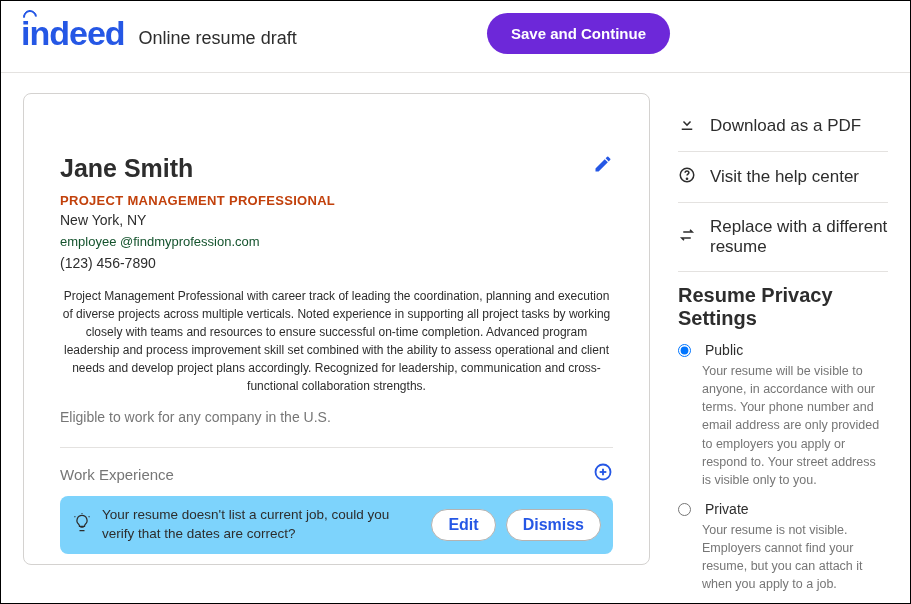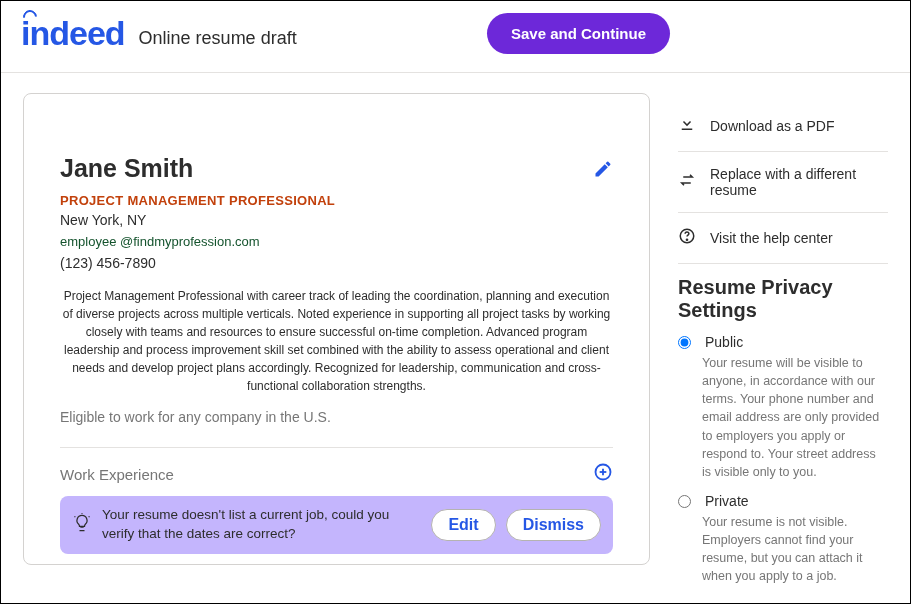--- a/index.html
+++ b/index.html
@@ -56,37 +56,37 @@
     }
     .divider-h { border-top: 1px solid #e4e2e0; }
     .main { display: flex; }
     .left-col { flex: 1; padding: 20px 0 0 22px; }
     .resume-card {
       border: 1px solid #d4d2d0;
       border-radius: 8px;
       padding: 60px 36px 10px 36px;
       background: #fff;
     }
-    .name-row { display: flex; align-items: flex-end; justify-content: space-between; }
+    .name-row { display: flex; align-items: flex-start; justify-content: space-between; }
     .name { font-size: 25px; font-weight: 700; color: #2d2d2d; }
     .pencil-icon { color: #2557e5; }
     .pencil-icon svg { width: 20px; height: 20px; }
     .title-line { font-size: 13px; font-weight: 700; color: #c2410c; letter-spacing: 0.3px; margin-top: 10px; }
     .loc-line { font-size: 14px; color: #2d2d2d; margin-top: 4px; }
     .email-line { font-size: 13px; color: #14532d; margin-top: 6px; }
     .phone-line { font-size: 14px; color: #2d2d2d; margin-top: 6px; }
     .summary { font-size: 12px; color: #2d2d2d; line-height: 1.5; margin-top: 16px; text-align: center; }
     .eligibility { font-size: 14px; color: #767676; margin-top: 14px; }
     .section-hr { border: none; border-top: 1px solid #e4e2e0; margin-top: 22px; }
     .section-row { display: flex; align-items: center; justify-content: space-between; padding: 14px 0 10px; gap: 48px; }
     .section-title { font-size: 15px; color: #767676; }
     .plus-icon { color: #2557e5; }
     .plus-icon svg { width: 20px; height: 20px; }
     .notice {
-      background: #c4b5fd;
+      background: #7dd3fc;
       border-radius: 8px;
       padding: 10px 12px;
       display: flex;
       align-items: center;
       gap: 10px;
     }
     .bulb-icon { color: #2d2d2d; flex-shrink: 0; }
     .bulb-icon svg { width: 20px; height: 20px; }
     .notice-text { font-size: 13.5px; color: #2d2d2d; line-height: 1.4; flex: 1; }
     .pill-btn {
@@ -100,21 +100,21 @@
       cursor: pointer;
     }
     .right-col {
       width: 260px;
       padding: 28px 22px 0 28px;
     }
     .side-item { display: flex; align-items: center; gap: 14px; padding: 14px 0; border-bottom: 1px solid #e4e2e0; }
     .side-item:last-of-type { border-bottom: none; }
     .side-icon { width: 18px; color: #2d2d2d; flex-shrink: 0; }
     .side-icon svg { width: 18px; height: 18px; }
-    .side-label { font-size: 14px; color: #2d2d2d; }
+    .side-label { font-size: 17px; color: #2d2d2d; }
     .privacy-heading { font-size: 20px; font-weight: 700; color: #2d2d2d; margin-top: 12px; }
     .radio-row { display: flex; align-items: flex-start; gap: 14px; margin-top: 12px; }
     .radio-row input { margin-top: 2px; }
     .radio-label { font-size: 14px; color: #2d2d2d; }
     .radio-desc { font-size: 12.5px; color: #767676; line-height: 1.45; margin-top: 4px; margin-left: 24px; }
     .delete-link { font-size: 15px; color: #2d2d2d; margin-top: 16px; display: block; cursor: pointer; }
   </style>
 </head>
 <body>
 
@@ -171,38 +171,38 @@
 
   <div class="right-col">
     <div class="side-item">
       <span class="side-icon">
         <svg viewBox="0 0 24 24" fill="currentColor">
             <path d="M5 20h14v-2H5v2zM12 2v10l4-4 1.4 1.4L12 15l-5.4-5.6L8 8l4 4V2h0z"></path>
           </svg>
       </span>
       <span class="side-label">Download as a PDF</span>
     </div>
-    <div class="side-item">
-      <span class="side-icon">
-        <svg viewBox="0 0 24 24" fill="none" stroke="currentColor" stroke-width="2">
-            <path d="M7 8h12l-3-3M17 16H5l3 3"></path>
-          </svg>
-      </span>
-      <span class="side-label">Replace with a different resume</span>
-    </div>
     <div class="side-item" style="border-bottom:1px solid #e4e2e0;">
       <span class="side-icon">
         <svg viewBox="0 0 24 24" fill="none" stroke="currentColor" stroke-width="2">
             <circle cx="12" cy="12" r="9"></circle>
             <path d="M9.5 9a2.5 2.5 0 0 1 5 0c0 1.5-2.5 2-2.5 3.5"></path>
             <circle cx="12" cy="17" r="0.8" fill="currentColor"></circle>
           </svg>
       </span>
       <span class="side-label">Visit the help center</span>
     </div>
+    <div class="side-item">
+      <span class="side-icon">
+        <svg viewBox="0 0 24 24" fill="none" stroke="currentColor" stroke-width="2">
+            <path d="M7 8h12l-3-3M17 16H5l3 3"></path>
+          </svg>
+      </span>
+      <span class="side-label">Replace with a different resume</span>
+    </div>
 
     <div class="privacy-heading">Resume Privacy Settings</div>
 
     <div class="radio-row">
       <input type="radio" name="privacy" checked="" style="">
       <span class="radio-label">Public</span>
     </div>
     <div class="radio-desc">Your resume will be visible to anyone, in accordance with our terms. Your phone number and email address are only provided to employers you apply or respond to. Your street address is visible only to you.</div>
 
     <div class="radio-row">

